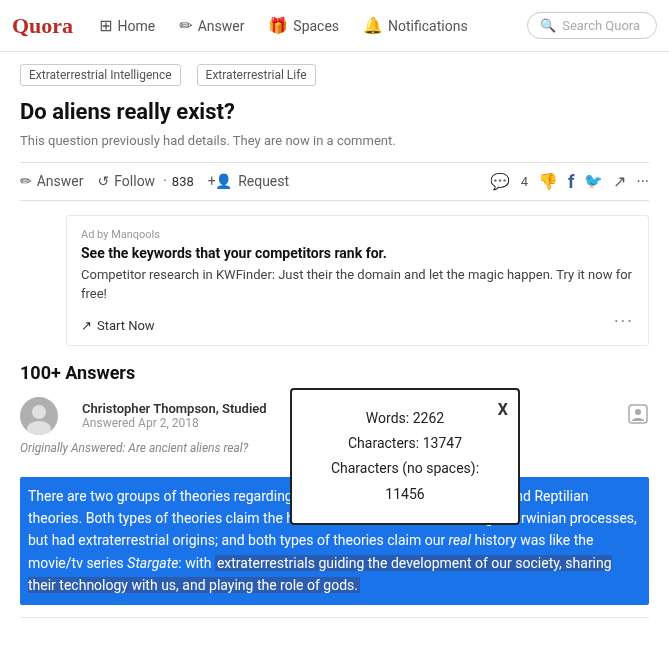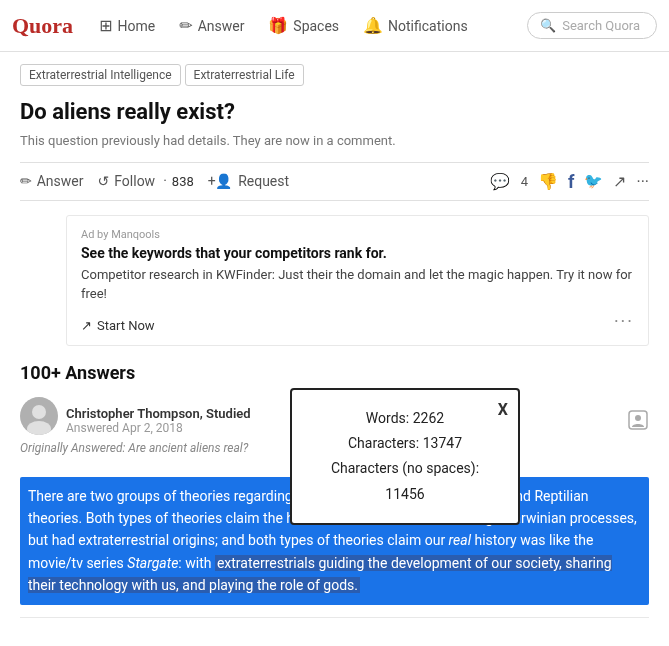--- a/index.html
+++ b/index.html
@@ -9,21 +9,21 @@
     .navbar { display: flex; align-items: center; height: 52px; border-bottom: 1px solid #e0e0e0; padding: 0 12px; gap: 4px; background: #fff; }
     .logo { font-size: 22px; font-weight: 700; color: #b92b27; margin-right: 12px; font-family: Georgia, serif; }
     .nav-item { display: flex; align-items: center; gap: 5px; padding: 0 10px; height: 44px; cursor: pointer; font-size: 14px; color: #555; text-decoration: none; }
     .nav-icon { font-size: 16px; }
     .search-box { margin-left: auto; border: 1px solid #ccc; border-radius: 20px; padding: 5px 12px; display: flex; align-items: center; gap: 6px; color: #aaa; font-size: 13px; width: 130px; }
 
     
     .main { padding: 12px 20px; }
 
     
-    .tags { display: flex; gap: 4px; margin-bottom: 12px; }
+    .tags { display: flex; gap: 16px; margin-bottom: 12px; }
     .tag { border: 1px solid #ccc; border-radius: 3px; padding: 3px 8px; font-size: 12px; color: #555; cursor: pointer; }
 
     
     .question-title { font-size: 22px; font-weight: 700; color: #111; margin-bottom: 6px; line-height: 1.3; }
     .question-subtitle { font-size: 13px; color: #777; margin-bottom: 14px; }
 
     
     .action-bar { display: flex; align-items: center; gap: 14px; padding: 8px 0; border-top: 1px solid #e0e0e0; border-bottom: 1px solid #e0e0e0; margin-bottom: 14px; }
     .action-btn { display: flex; align-items: center; gap: 5px; font-size: 14px; color: #555; cursor: pointer; }
     .follow-count { font-size: 13px; color: #333; }
@@ -37,21 +37,21 @@
     .ad-body { font-size: 13px; color: #444; line-height: 1.5; }
     .ad-cta { display: flex; align-items: center; gap: 5px; margin-top: 8px; font-size: 13px; color: #333; cursor: pointer; }
     .ad-footer { display: flex; justify-content: space-between; align-items: center; margin-top: 6px; }
     .ad-more { font-size: 18px; color: #888; cursor: pointer; letter-spacing: 2px; }
 
     
     .answers-header { font-size: 18px; font-weight: 700; margin-bottom: 14px; color: #111; }
 
     
     .answer-item { border-bottom: 1px solid #e8e8e8; padding-bottom: 12px; }
-    .answer-meta { display: flex; align-items: flex-end; gap: 8px; margin-bottom: 6px; }
+    .answer-meta { display: flex; align-items: center; gap: 24px; margin-bottom: 6px; }
     .avatar { width: 38px; height: 38px; border-radius: 50%; background: #ccc; overflow: hidden; display: flex; align-items: center; justify-content: center; font-size: 16px; flex-shrink: 0; }
     .answer-author { font-size: 13px; }
     .answer-author strong { font-weight: 600; color: #333; }
     .answer-date { font-size: 12px; color: #999; }
     .answer-originally { font-size: 12px; color: #888; font-style: italic; margin-bottom: 22px; }
     .answer-report { margin-left: auto; font-size: 18px; color: #aaa; cursor: pointer; }
 
     
     .answer-text { font-size: 14px; line-height: 1.6; color: #fff; background: #1a73e8; padding: 8px; border-radius: 2px; position: relative; }
     .answer-text em { font-style: italic; }

